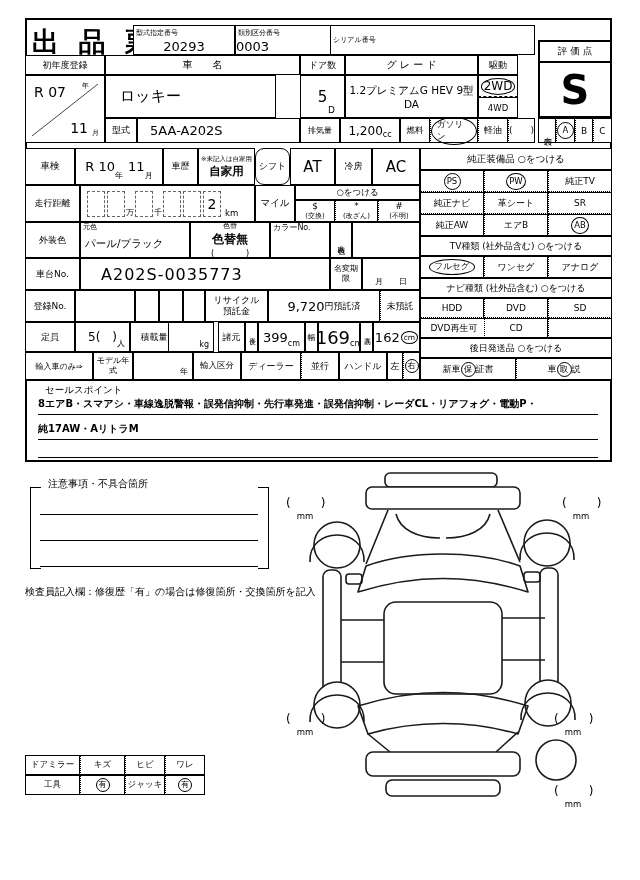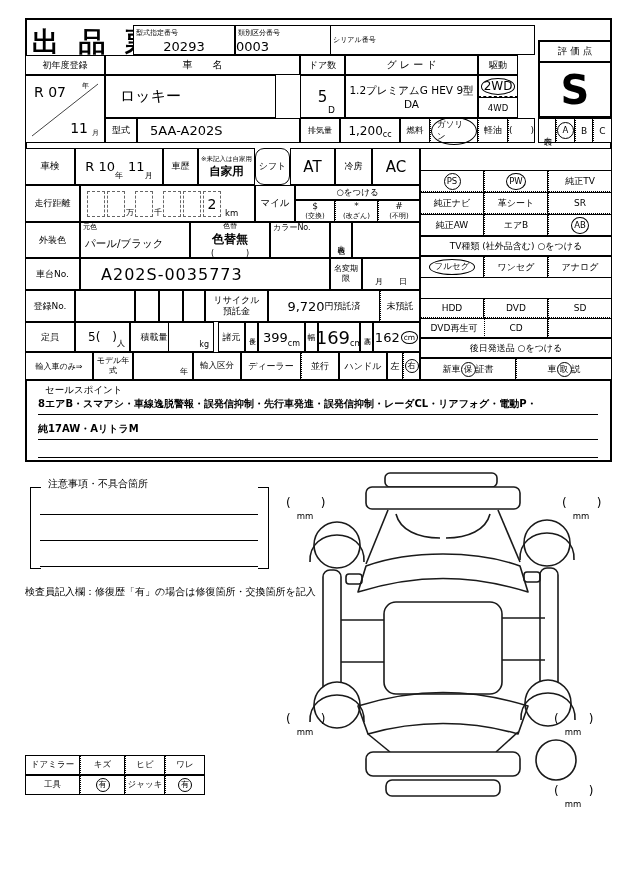--- a/index.html
+++ b/index.html
@@ -220,20 +220,21 @@
   <div class="cell" style="left:193px;top:352px;width:48px;height:28px;font-size:8.5px;">輸入区分</div>
   <div class="cell" style="left:241px;top:352px;width:60px;height:28px;font-size:9px;">ディーラー</div>
   <div class="cell dotl" style="left:301px;top:352px;width:38px;height:28px;font-size:9px;">並行</div>
   <div class="cell" style="left:339px;top:352px;width:48px;height:28px;font-size:9px;">ハンドル</div>
   <div class="cell" style="left:387px;top:352px;width:16px;height:28px;font-size:9px;">左</div>
   <div class="cell dotl" style="left:403px;top:352px;width:17px;height:28px;">
     <span class="circ" style="min-width:14px;height:14px;font-size:8px;">右</span>
   </div>
 
   <div class="abs" style="left:420px;top:148px;width:192px;height:232px;border:1.5px solid #000;background:#fff;"></div>
+  <div class="cell" style="left:420px;top:148px;width:192px;height:22px;font-size:9.5px;">純正装備品 ○をつける</div>
   <div class="cell" style="left:420px;top:170px;width:64px;height:22px;border-bottom:1px dotted #000;">
       <span class="circ">PS</span>
     </div>
   <div class="cell dotl" style="left:484px;top:170px;width:64px;height:22px;border-bottom:1px dotted #000;">
       <span class="circ">PW</span>
     </div>
   <div class="cell dotl" style="left:548px;top:170px;width:64px;height:22px;border-bottom:1px dotted #000;font-size:9px;">純正TV</div>
   <div class="cell" style="left:420px;top:192px;width:64px;height:22px;border-bottom:1px dotted #000;font-size:9px;">純正ナビ</div>
   <div class="cell dotl" style="left:484px;top:192px;width:64px;height:22px;border-bottom:1px dotted #000;font-size:9px;">革シート</div>
   <div class="cell dotl" style="left:548px;top:192px;width:64px;height:22px;border-bottom:1px dotted #000;font-size:9px;">SR</div>
@@ -243,20 +244,21 @@
       <span class="circ">AB</span>
     </div>
 
   <div class="cell" style="left:420px;top:236px;width:192px;height:20px;font-size:9px;">TV種類 (社外品含む) ○をつける</div>
   <div class="cell" style="left:420px;top:256px;width:64px;height:22px;">
       <span class="oval" style="font-size:8.5px;">フルセグ</span>
     </div>
   <div class="cell dotl" style="left:484px;top:256px;width:64px;height:22px;font-size:9px;">ワンセグ</div>
   <div class="cell dotl" style="left:548px;top:256px;width:64px;height:22px;font-size:9px;">アナログ</div>
 
+  <div class="cell" style="left:420px;top:278px;width:192px;height:20px;font-size:9px;">ナビ種類 (社外品含む) ○をつける</div>
   <div class="cell" style="left:420px;top:298px;width:64px;height:20px;border-bottom:1px dotted #000;font-size:9px;">HDD</div>
   <div class="cell dotl" style="left:484px;top:298px;width:64px;height:20px;border-bottom:1px dotted #000;font-size:9px;">DVD</div>
   <div class="cell dotl" style="left:548px;top:298px;width:64px;height:20px;border-bottom:1px dotted #000;font-size:9px;">SD</div>
   <div class="cell" style="left:420px;top:318px;width:68px;height:20px;font-size:9px;">DVD再生可</div>
   <div class="cell dotl" style="left:484px;top:318px;width:64px;height:20px;font-size:9px;">CD</div>
   <div class="cell dotl" style="left:548px;top:318px;width:64px;height:20px;"></div>
 
   <div class="cell" style="left:420px;top:338px;width:192px;height:20px;font-size:9px;">後日発送品 ○をつける</div>
   <div class="cell" style="left:420px;top:358px;width:96px;height:22px;font-size:9px;">
     <span>新車</span>

